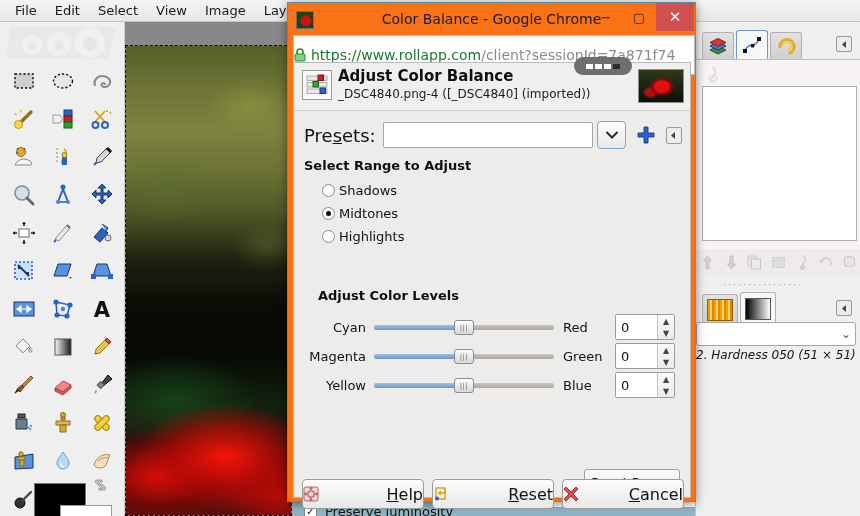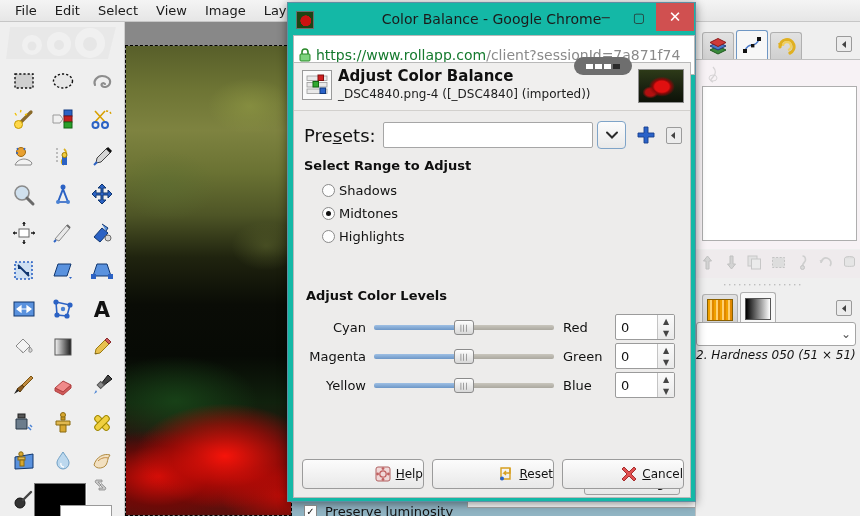--- a/index.html
+++ b/index.html
@@ -186,21 +186,21 @@
   .brush-combo .chev { margin-left: auto; color: #555; font-size: 12px; }
   .brush-caption {
     position: absolute; left: 0px; top: 326px; width: 170px; height: 16px;
     font-size: 12px; font-style: italic; color: #111; white-space: nowrap;
     overflow: hidden;
   }
 
   
   .chrome-window {
     position: absolute; left: 287px; top: 2px; width: 409px; height: 500px;
-    background: #14b8a6;
+    background: #f97316;
     border: 1px solid #5f8ea3;
     box-shadow: 0 2px 9px rgba(0,0,0,.45);
   }
   .chrome-titlebar {
     position: absolute; left: 0; top: 0; width: 407px; height: 34px;
     display: flex; align-items: center;
   }
   .chrome-favicon {
     position: absolute; left: 8px; top: 8px; width: 18px; height: 18px;
     background: radial-gradient(circle at 55% 55%, #cc1111 0 42%, #1c4414 45% 100%);
@@ -216,21 +216,21 @@
     font-size: 13px; color: #2a2a2a;
   }
   .chrome-min { right: 72px; }
   .chrome-max { right: 39px; }
   .chrome-close {
     right: 1px; width: 38px; background: #d05050; color: #fff; font-size: 15px;
   }
   .chrome-urlbar {
     position: absolute; left: 5px; top: 32px; width: 402px; height: 40px;
     background: #fff; border: 1px solid #b9b9b9;
-    display: flex; align-items: center; padding-left: 5px; overflow: hidden;
+    display: flex; align-items: center; overflow: hidden;
   }
   .lock-icon { margin-right: 5px; display: flex; }
   .url-text { font-size: 14px; white-space: nowrap; }
   .url-scheme { color: #157a2e; }
   .url-host { color: #157a2e; }
   .url-path { color: #8a8a8a; }
 
   
   .dialog {
     position: absolute; left: 5px; top: 59px; width: 398px; height: 436px;
@@ -292,21 +292,21 @@
   .presets-menu {
     width: 17px; height: 17px; margin-left: 8px;
     border: 1px solid #9b9b9b; background: #ececec; border-radius: 2px;
     display: flex; align-items: center; justify-content: center;
   }
 
   .section-title {
     position: absolute; font-size: 13px; font-weight: bold; color: #0f0f0f;
   }
   #range-title { left: 10px; top: 47px; }
-  #levels-title { left: 12px; top: 177px; text-align: right; }
+  #levels-title { left: 24px; top: 177px; text-align: right; }
 
   .radio-row {
     position: absolute; left: 28px; display: flex; align-items: center; gap: 4px;
     font-size: 13px; color: #111;
   }
   .radio {
     width: 13px; height: 13px; border-radius: 50%;
     border: 1px solid #8a8a8a; background: #fdfdfd;
     display: flex; align-items: center; justify-content: center;
   }
@@ -379,22 +379,22 @@
     font-size: 10px; color: #111; line-height: 1;
   }
 
   .dlg-footer {
     position: absolute; left: 8px; bottom: 8px; width: 382px; height: 30px;
     display: flex; gap: 8px;
   }
   .dlg-btn {
     flex: 1; height: 30px; border: 1px solid #9b9b9b; border-radius: 4px;
     background: linear-gradient(#fcfcfc,#e8e8e8);
-    display: flex; align-items: center; justify-content: flex-end; gap: 5px;
-    font-size: 12px; color: #111;
+    display: flex; align-items: center; justify-content: space-between; gap: 5px;
+    font-size: 16px; color: #111; margin-top: 20px;
   }
   .ellipsis { overflow: hidden; text-overflow: clip; white-space: nowrap; }
 </style>
 </head>
 <body>
 
 <div id="root">
 
   <div class="gimp-menubar">
     <div class="menu-item"><span>File</span></div>

